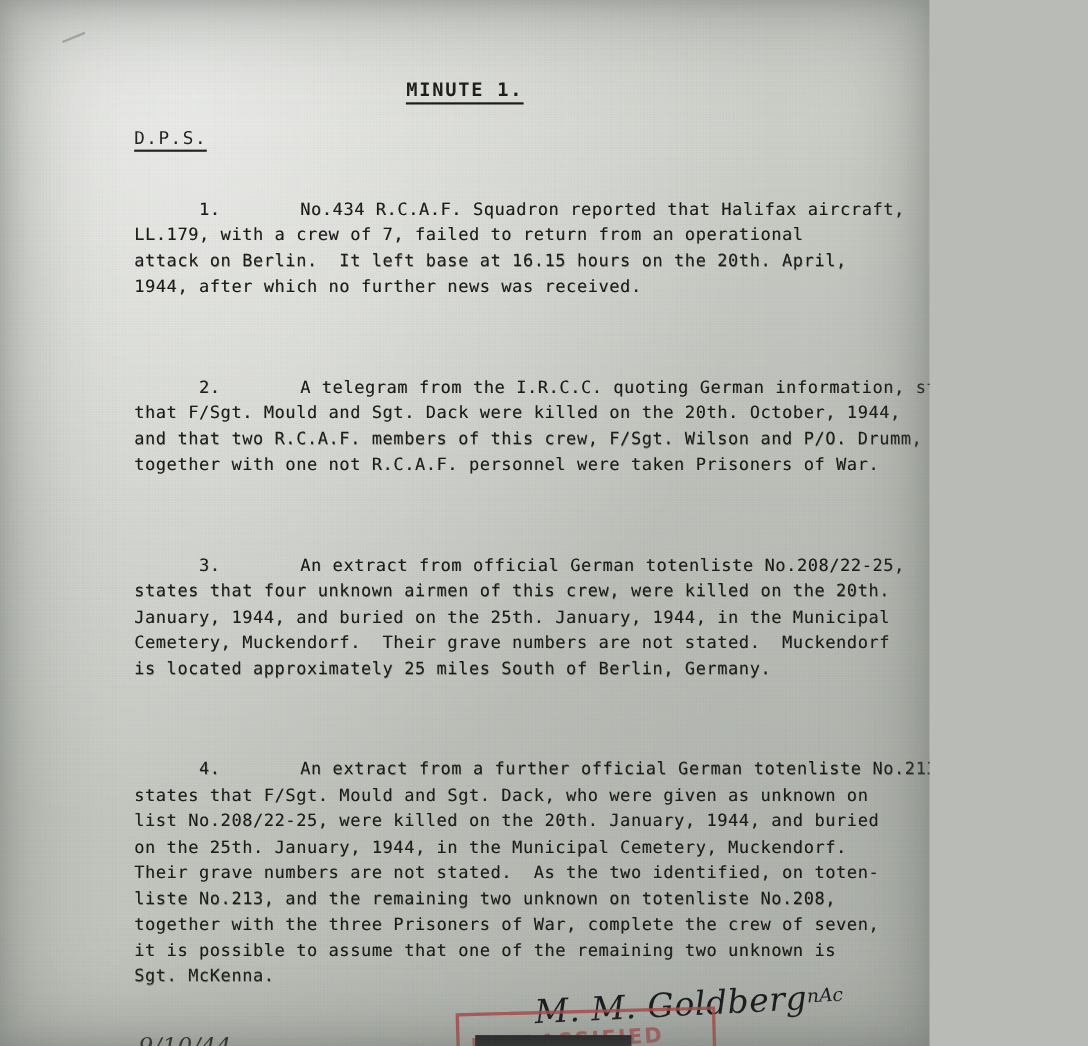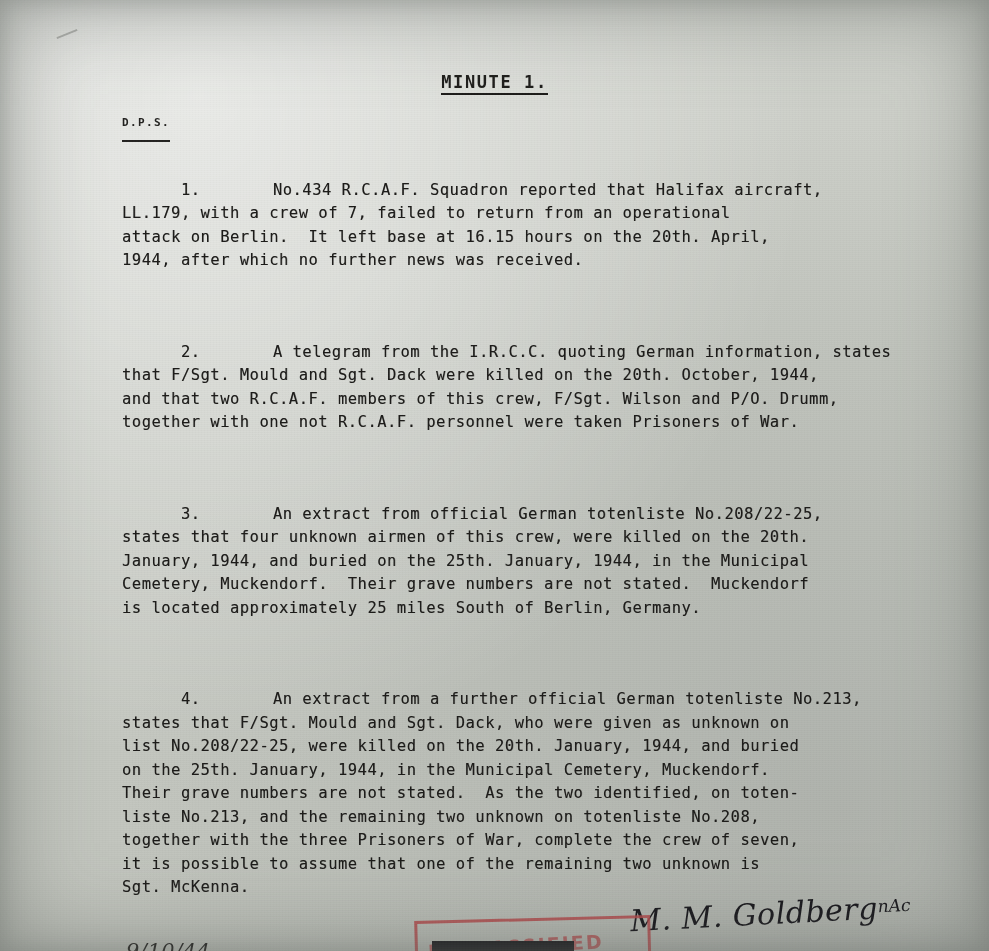--- a/index.html
+++ b/index.html
@@ -2,21 +2,21 @@
 <html><head>
 <meta charset="utf-8">
 <style>
   html, body {
     margin: 0;
     padding: 0;
     background: #b9bcb6;
   }
   #page {
     position: relative;
-    width: 989px;
+    width: 845px;
     height: 951px;
     overflow: hidden;
     background: #c9cbc4;
     background-image:
       radial-gradient(ellipse at 20% 10%, rgba(255,255,255,0.55), rgba(255,255,255,0) 55%),
       radial-gradient(ellipse at 85% 85%, rgba(140,145,140,0.35), rgba(255,255,255,0) 60%),
       linear-gradient(170deg, #d3d5cf 0%, #c6c9c2 45%, #bfc2bb 100%);
     font-family: "DejaVu Sans Mono", "Liberation Mono", monospace;
     color: #22211f;
   }
@@ -48,25 +48,25 @@
     color: #1d1c1a;
   }
   .doc-title span.u {
     border-bottom: 2px solid #1d1c1a;
     padding-bottom: 1px;
   }
   .addressee {
     position: absolute;
     left: 122px;
     top: 116px;
-    font-size: 11px;
+    font-size: 16px;
     letter-spacing: 1.4px;
-    font-weight: 700;
+    font-weight: 400;
     border-bottom: 2px solid #232220;
-    padding-bottom: 11px;
+    padding-bottom: 1px;
   }
   #body {
     position: absolute;
     left: 122px;
     top: 155px;
     width: 800px;
     font-size: 15.4px;
     line-height: 23.5px;
     letter-spacing: 0.55px;
   }

